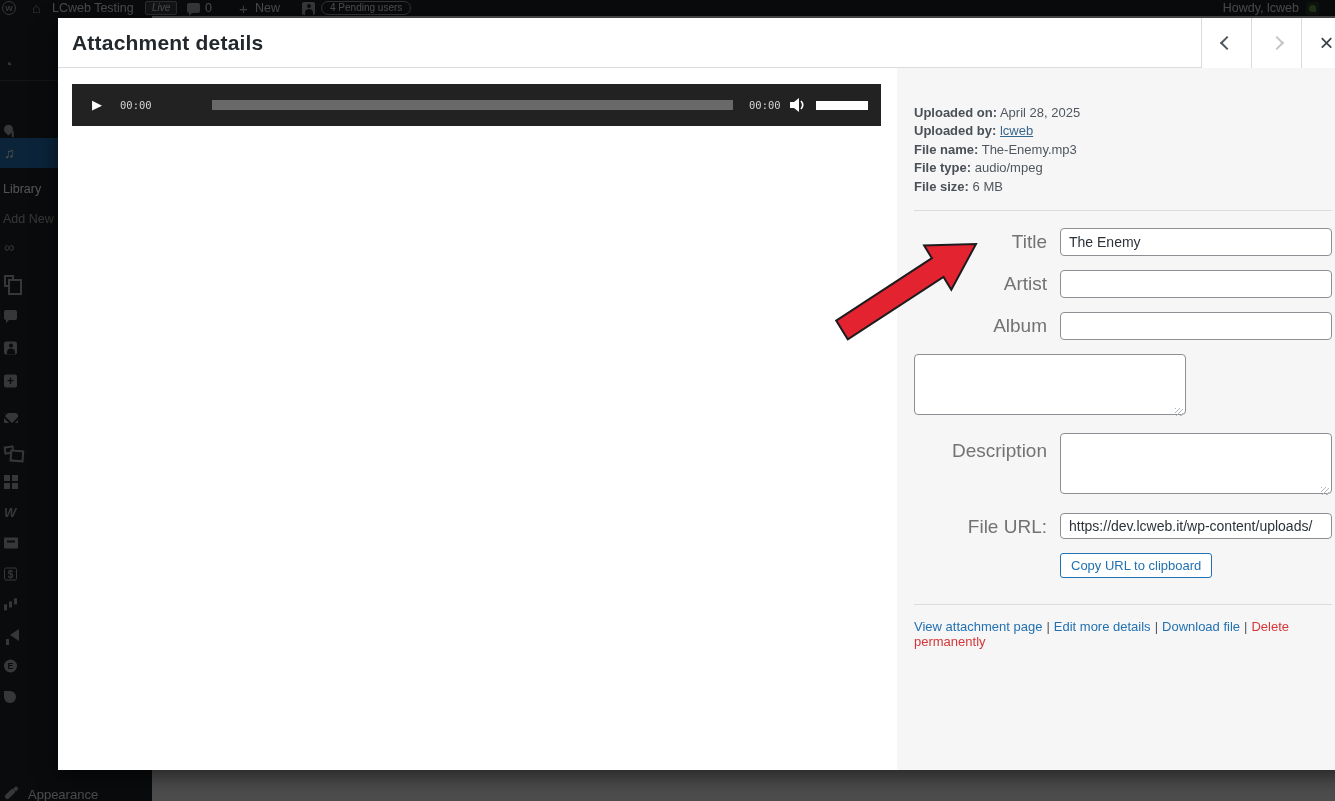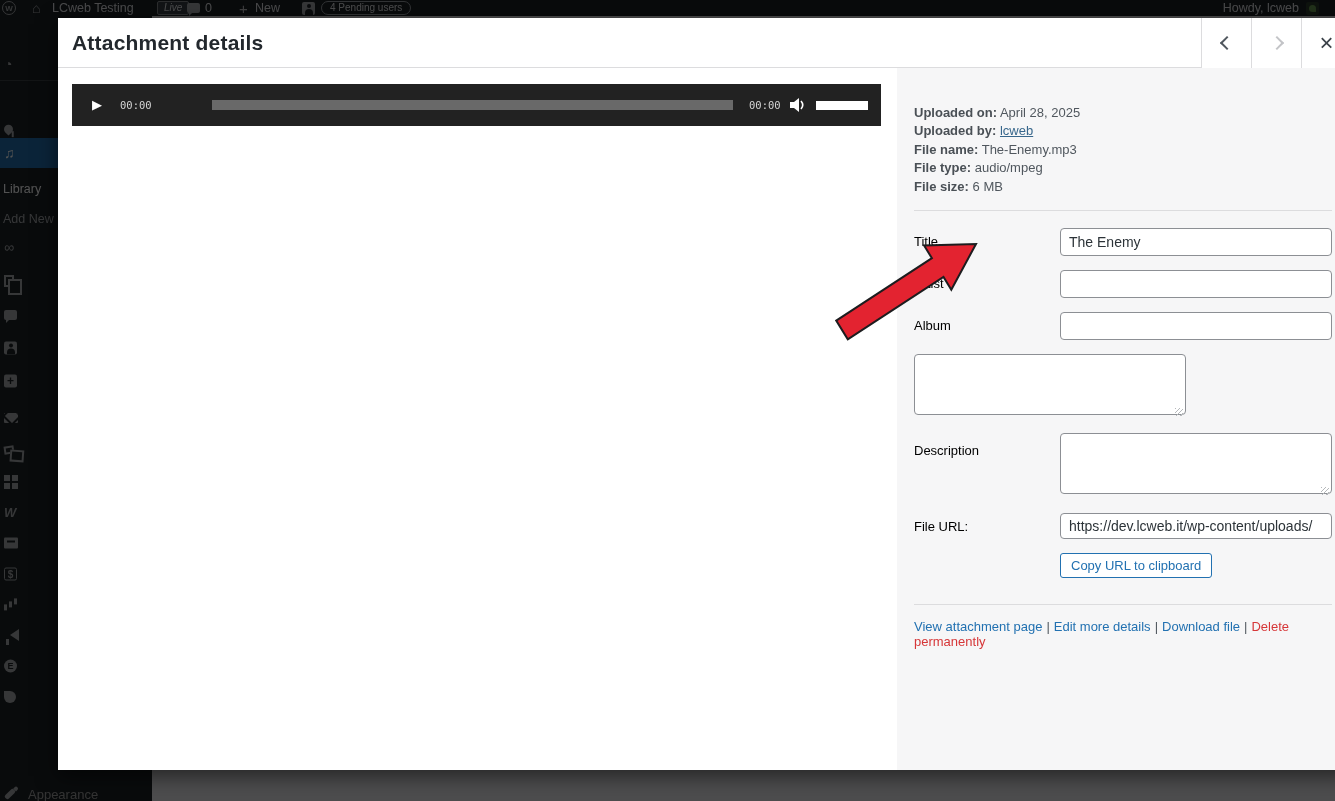--- a/index.html
+++ b/index.html
@@ -29,21 +29,21 @@
 
   .side-menu { position:absolute; left:0; top:16px; width:152px; height:785px; background:#1d2327; }
   .menu-sep { position:absolute; left:0; width:152px; height:1px; background:rgba(255,255,255,0.14); }
   .mi { position:absolute; left:0; width:152px; height:30px; }
   .mi .ic { position:absolute; left:4px; top:50%; transform:translateY(-50%); color:#a7aaad; font-size:14px; line-height:1; }
   .mi-current { background:#2271b1; }
   .mi-current .ic { color:#fff; }
   .submenu-label { position:absolute; left:3px; font-size:12.5px; color:#fff; white-space:nowrap; }
   .submenu-label.dim { color:#a7aaad; }
   .appearance-row { position:absolute; left:0; top:764px; width:152px; height:30px; }
-  .appearance-row .label { position:absolute; left:28px; top:7px; font-size:13px; color:#a3a3a3; }
+  .appearance-row .label { position:absolute; left:28px; top:7px; font-size:13px; color:#e5e5e5; }
 
   
   .shape { position:absolute; left:4px; top:50%; transform:translateY(-50%); }
   .i-pin { width:9px; height:9px; background:#a7aaad; border-radius:50% 50% 50% 0; transform:translateY(-70%) rotate(-45deg); }
   .i-pin::after { content:""; position:absolute; left:3.2px; top:8px; width:2px; height:6px; background:#a7aaad; transform:rotate(45deg); }
   .i-pages { width:10px; height:12px; border:2px solid #a7aaad; }
   .i-pages::after { content:""; position:absolute; left:2px; top:2px; width:10px; height:12px; background:#1d2327; border:2px solid #a7aaad; }
   .i-bubble2 { width:13px; height:10px; background:#a7aaad; border-radius:2px; }
   .i-bubble2::after { content:""; position:absolute; left:2px; bottom:-3px; border:3px solid transparent; border-top-color:#a7aaad; border-left-color:#a7aaad; }
   .i-plusbox { width:13px; height:13px; background:#a7aaad; border-radius:2px; color:#1d2327; font-size:12px; font-weight:bold; text-align:center; line-height:13px; }
@@ -95,21 +95,21 @@
   .p-vol { position:absolute; left:744px; top:17px; width:52px; height:9px; background:#fff; cursor:pointer; }
 
   
   .details-panel { width:454px; background:#f6f6f7; padding:36px 19px 0 17px; overflow:hidden; }
   .info { font-size:13px; line-height:18.4px; color:#50575e; }
   .info b { font-weight:700; color:#4a5056; }
   .info a { color:#38678c; text-decoration:underline; cursor:pointer; }
   .panel-hr { border:none; border-top:1px solid #dcdcde; margin:14px 0 0 0; }
   .att-form { margin-top:17px; }
   .frow { display:flex; margin-bottom:14px; }
-  .frow label { width:146px; padding-right:13px; font-size:13px; color:#000000; line-height:28px; flex-shrink:0; }
+  .frow label { width:146px; padding-right:13px; text-align:right; font-size:19px; color:#737373; line-height:28px; flex-shrink:0; }
   .frow.tall label { line-height:15px; padding-top:10px; }
   .frow input[type=text] { width:272px; height:28px; border:1px solid #8c8f94; border-radius:4px; background:#fff; padding:0 8px; font-size:14px; color:#2c3338; font-family:"Liberation Sans", sans-serif; }
   .frow textarea { width:272px; height:61px; border:1px solid #8c8f94; border-radius:4px; background:#fff; padding:4px 8px; font-size:13px; color:#2c3338; resize:none; position:relative; font-family:"Liberation Sans", sans-serif; }
   .ta-wrap { position:relative; }
   .ta-wrap::after { content:""; position:absolute; right:3px; bottom:3px; width:8px; height:8px; background:repeating-linear-gradient(135deg, #b5b8bb 0 1px, transparent 1px 3px); pointer-events:none; }
   .frow.url-row { margin-top:15px; margin-bottom:0; }
   .url-row input { color:#2c3338; }
   .copy-row { margin-left:146px; margin-top:12px; }
   .copy-btn { height:25px; padding:0 10px; font-size:13px; color:#2271b1; background:#fff; border:1px solid #2271b1; border-radius:3px; cursor:pointer; font-family:"Liberation Sans", sans-serif; }
   .hr2 { margin-top:26px; }
@@ -129,21 +129,21 @@
   <div class="backdrop">
 
     <div class="admin-bar">
       <div class="ab-item" style="left:2px;">
           <span class="wp-logo-circle">W</span>
         </div>
       <div class="ab-item" style="left:32px;">
           <span class="ab-icon home-glyph">⌂</span>
         </div>
       <div class="ab-item" style="left:52px;">LCweb Testing</div>
-      <div class="ab-item" style="left:157px;font-style:italic;">
+      <div class="ab-item" style="left:145px;font-style:italic;">
           <span class="badge-live">Live</span>
         </div>
       <div class="ab-item" style="left:187px;">
           <span class="bubble"></span>
         </div>
       <div class="ab-item" style="left:205px;">0</div>
       <div class="ab-item" style="left:239px;">
           <span class="plus-glyph">+</span>
         </div>
       <div class="ab-item" style="left:255px;">New</div>

